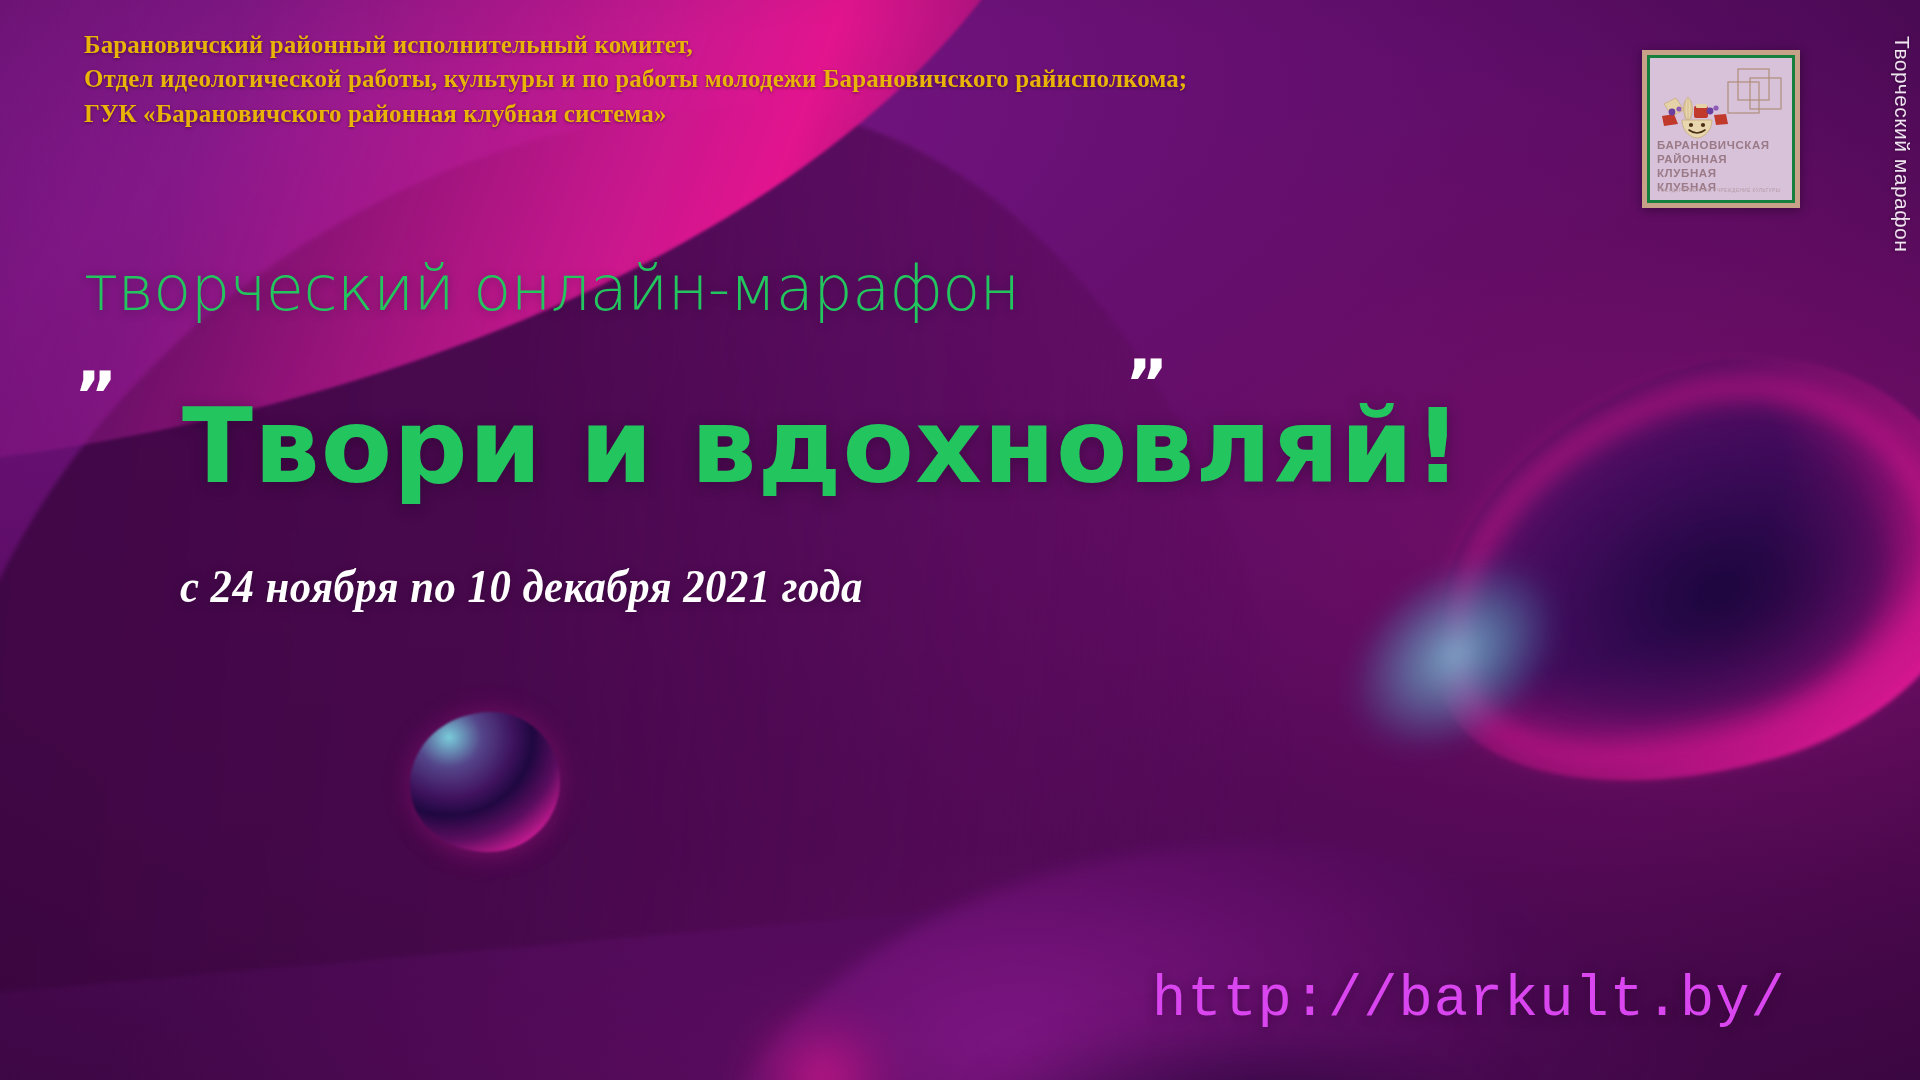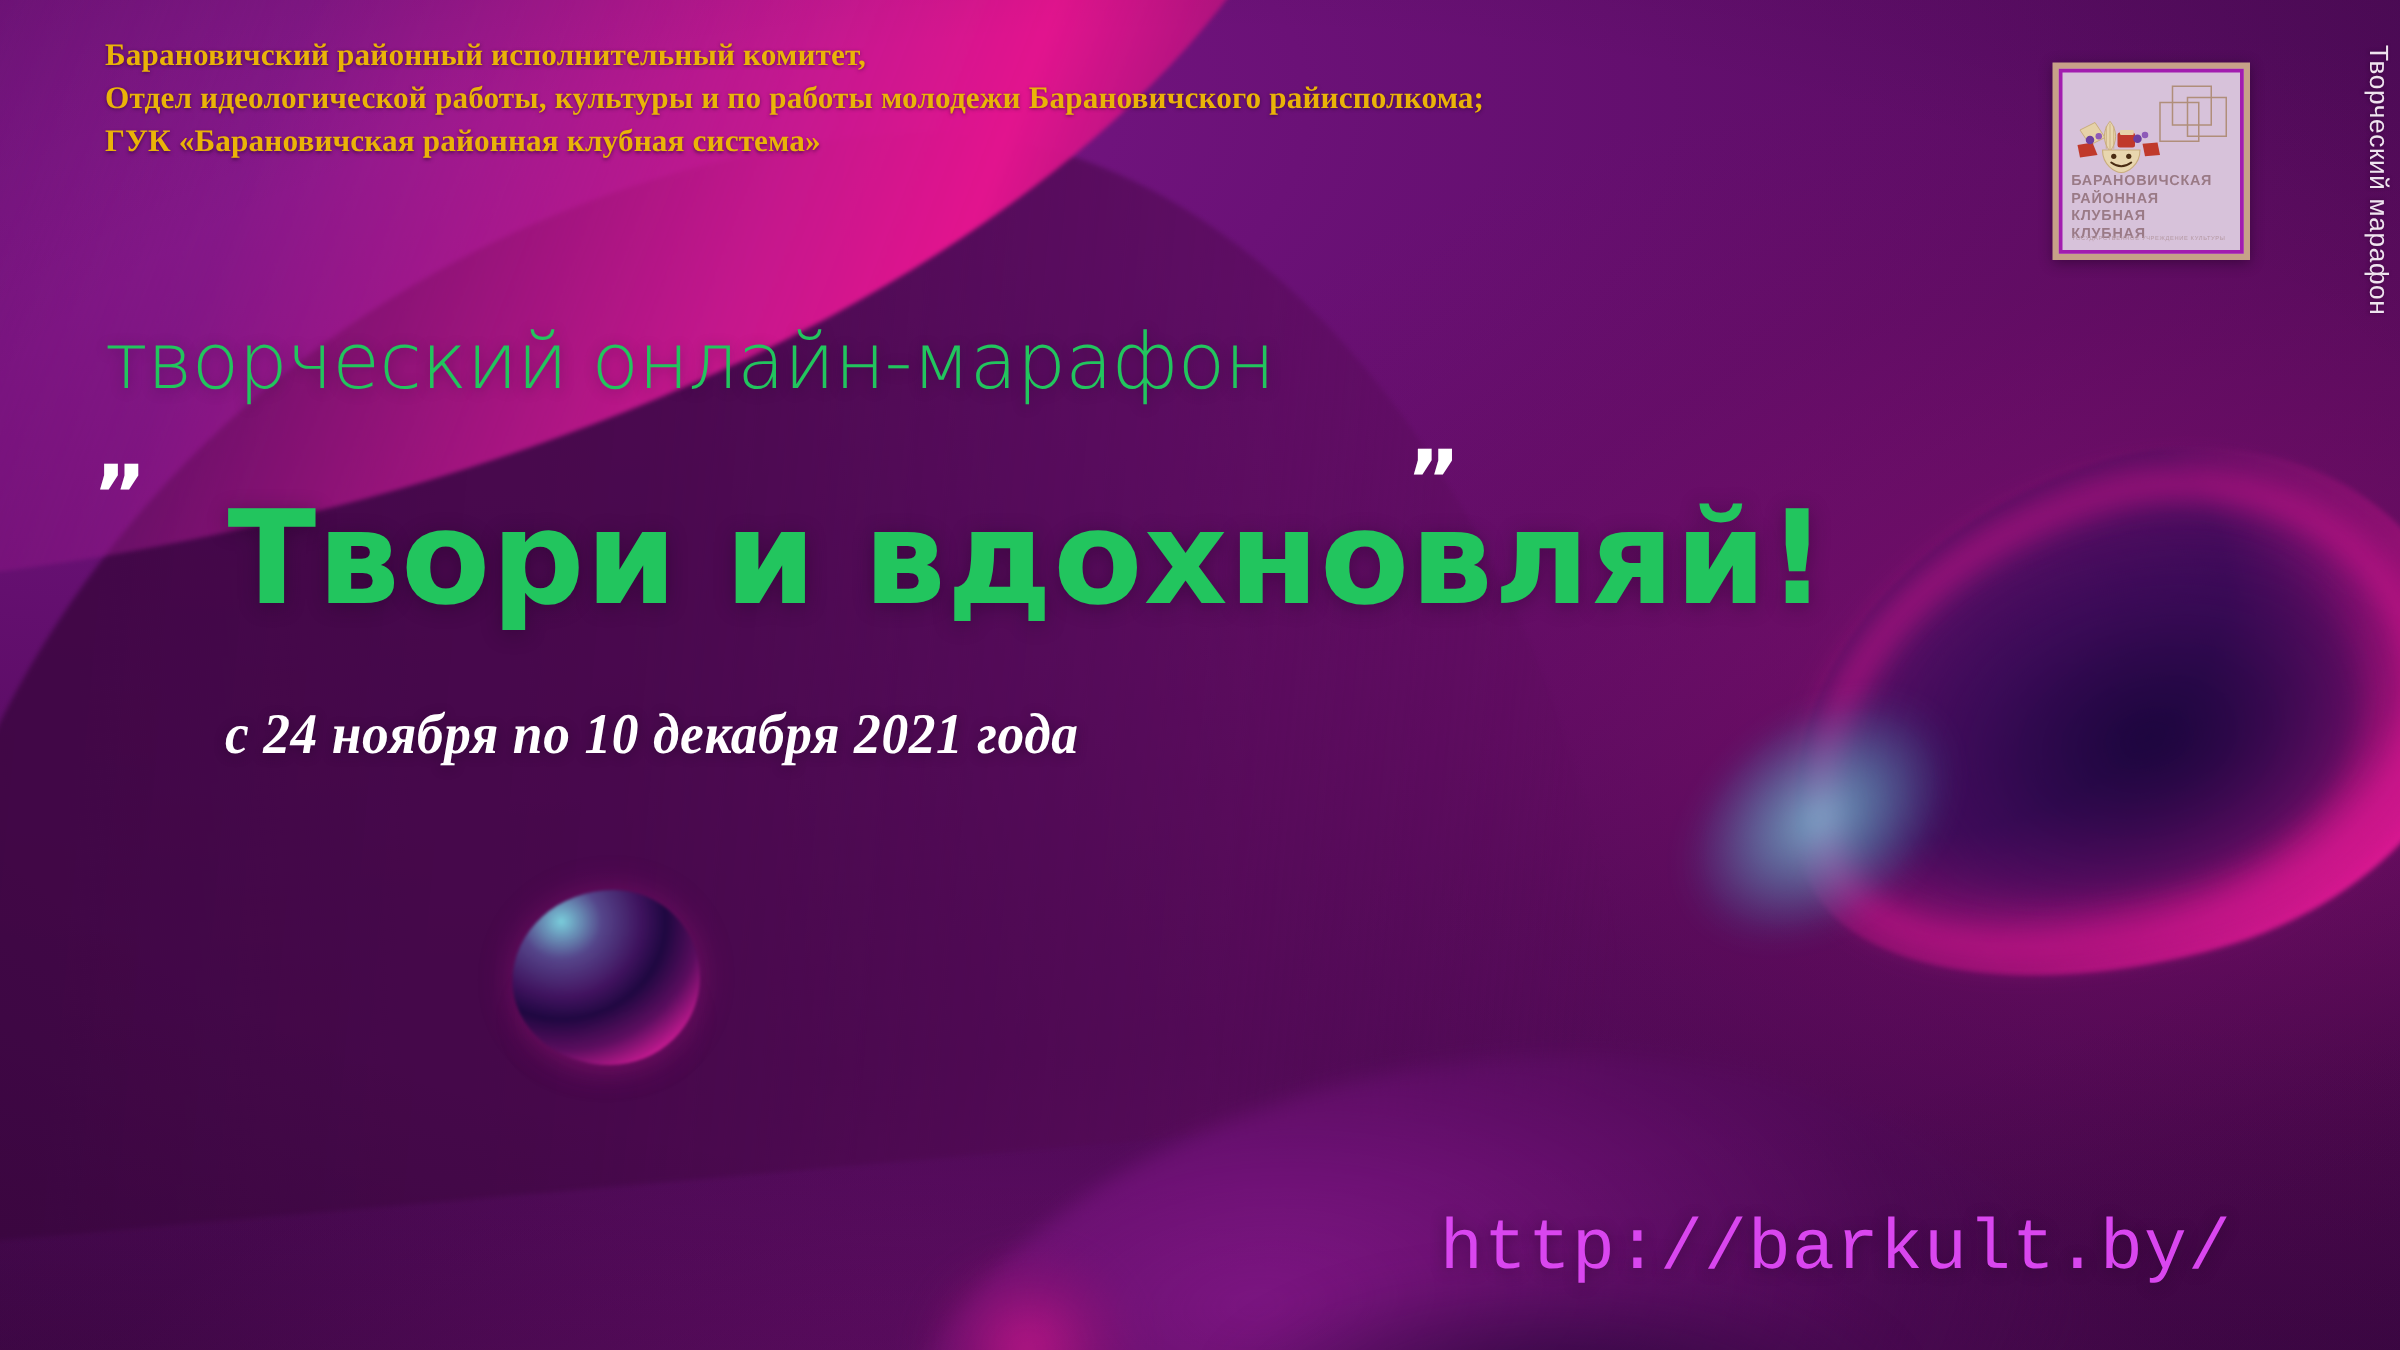--- a/index.html
+++ b/index.html
@@ -216,21 +216,21 @@
     padding: 5px;
     box-sizing: border-box;
     box-shadow: 0 2px 10px rgba(20,0,25,0.45);
   }
   .logo-inner {
     position: relative;
     width: 100%;
     height: 100%;
     background: #d7c2da;
     box-sizing: border-box;
-    border: 3px solid #a21caf;
+    border: 3px solid #15803d;
     overflow: hidden;
   }
   .logo-squares {
     position: absolute;
     right: 8px;
     top: 10px;
     width: 62px;
     height: 56px;
   }
   .logo-emblem {
@@ -372,21 +372,21 @@
   <div class="blob-bottom-edge"></div>
 
   <div class="blob-small-glow"></div>
   <div class="blob-small"></div>
 
   <div class="bg-vignette"></div>
 
   <div class="header-text">
     <span class="header-line">Барановичский районный исполнительный комитет,</span>
     <span class="header-line">Отдел идеологической работы, культуры и по работы молодежи Барановичского райисполкома;</span>
-    <span class="header-line">ГУК «Барановичская районная клубная система»</span>
+    <span class="header-line">ГУК «Барановичского районная клубная система»</span>
   </div>
 
   <div class="logo-box">
     <div class="logo-inner">
       <svg class="logo-squares" viewBox="0 0 62 56">
         <rect x="16" y="1" width="31" height="31" fill="none" stroke="#b08e7a" stroke-width="1.2"></rect>
         <rect x="28" y="10" width="31" height="31" fill="none" stroke="#b08e7a" stroke-width="1.2"></rect>
         <rect x="6" y="14" width="31" height="31" fill="none" stroke="#b08e7a" stroke-width="1.2"></rect>
       </svg>
 

